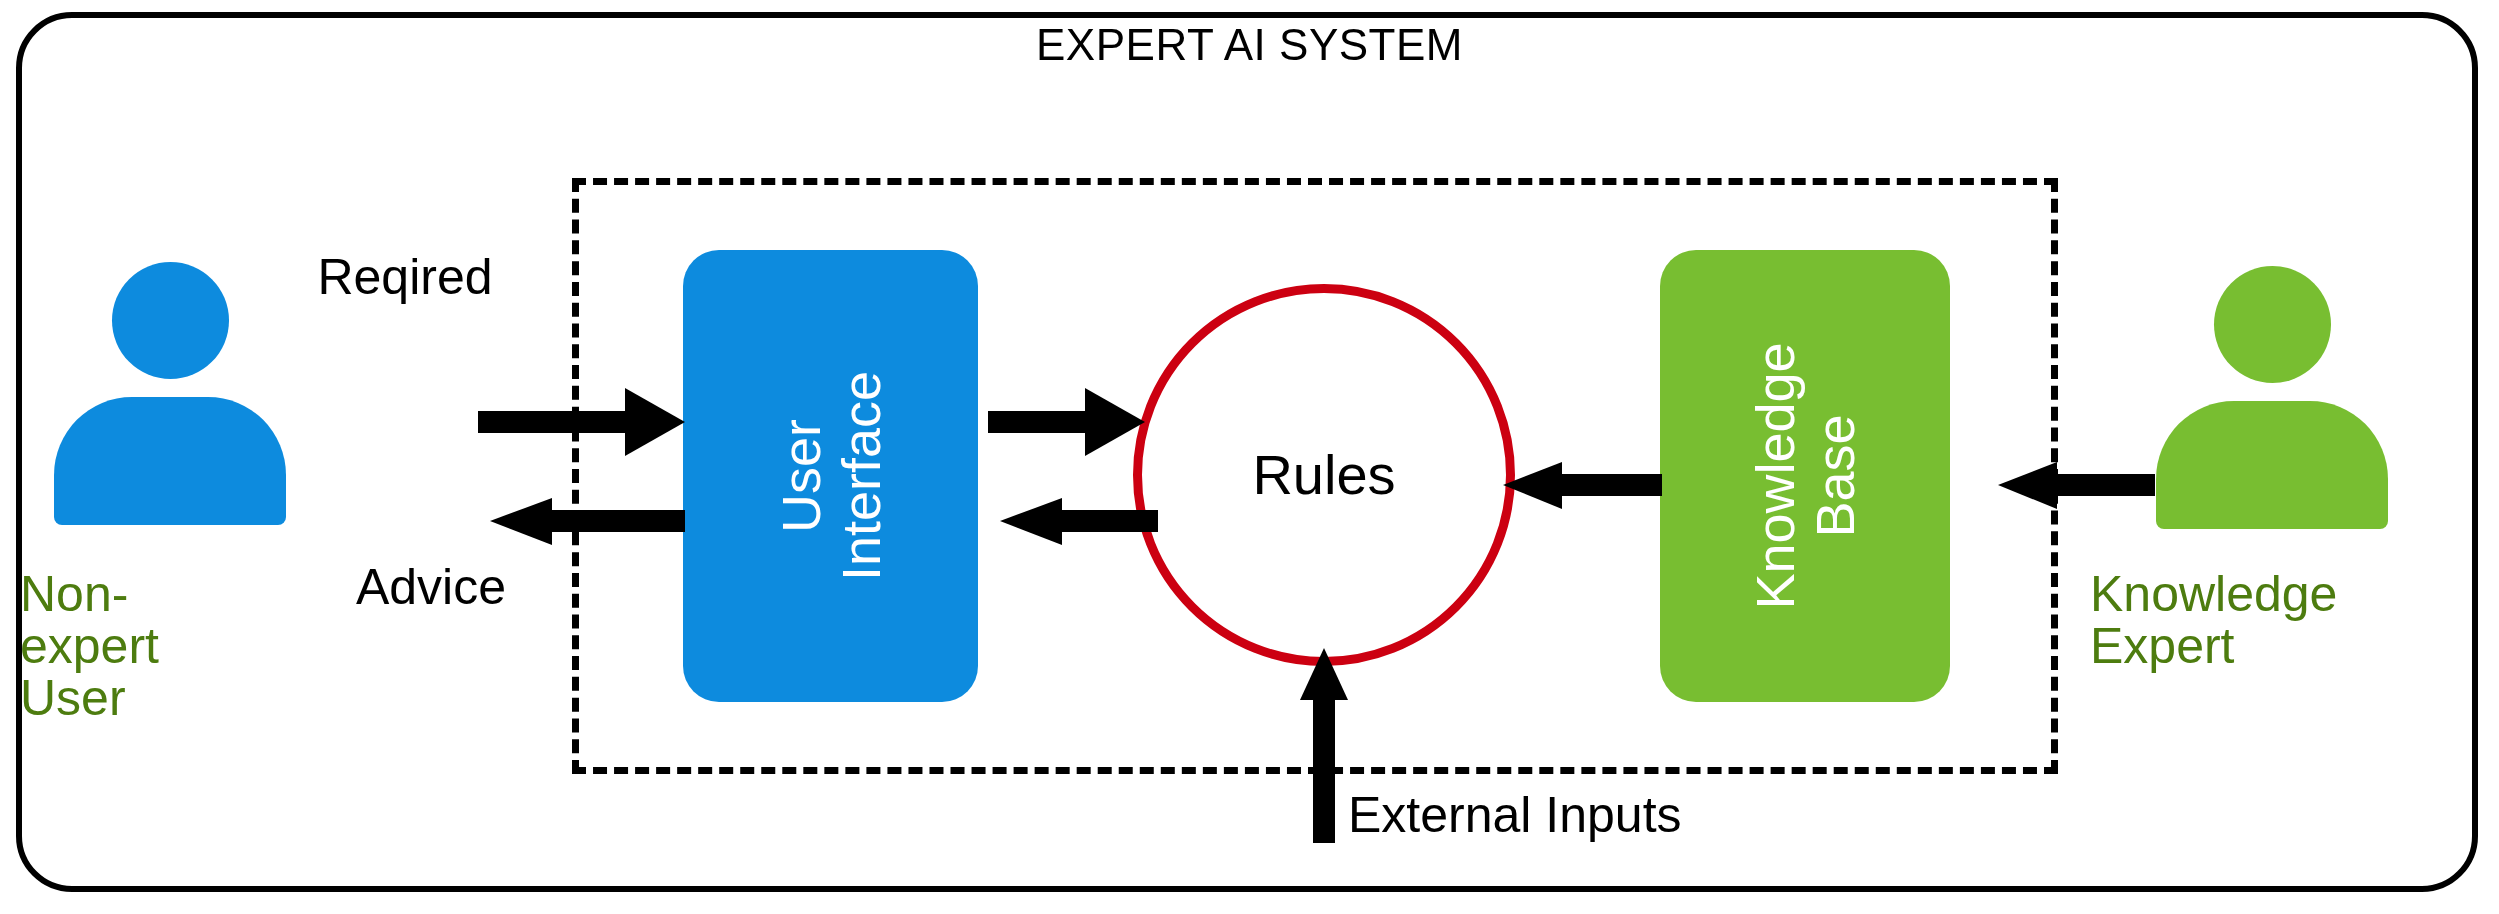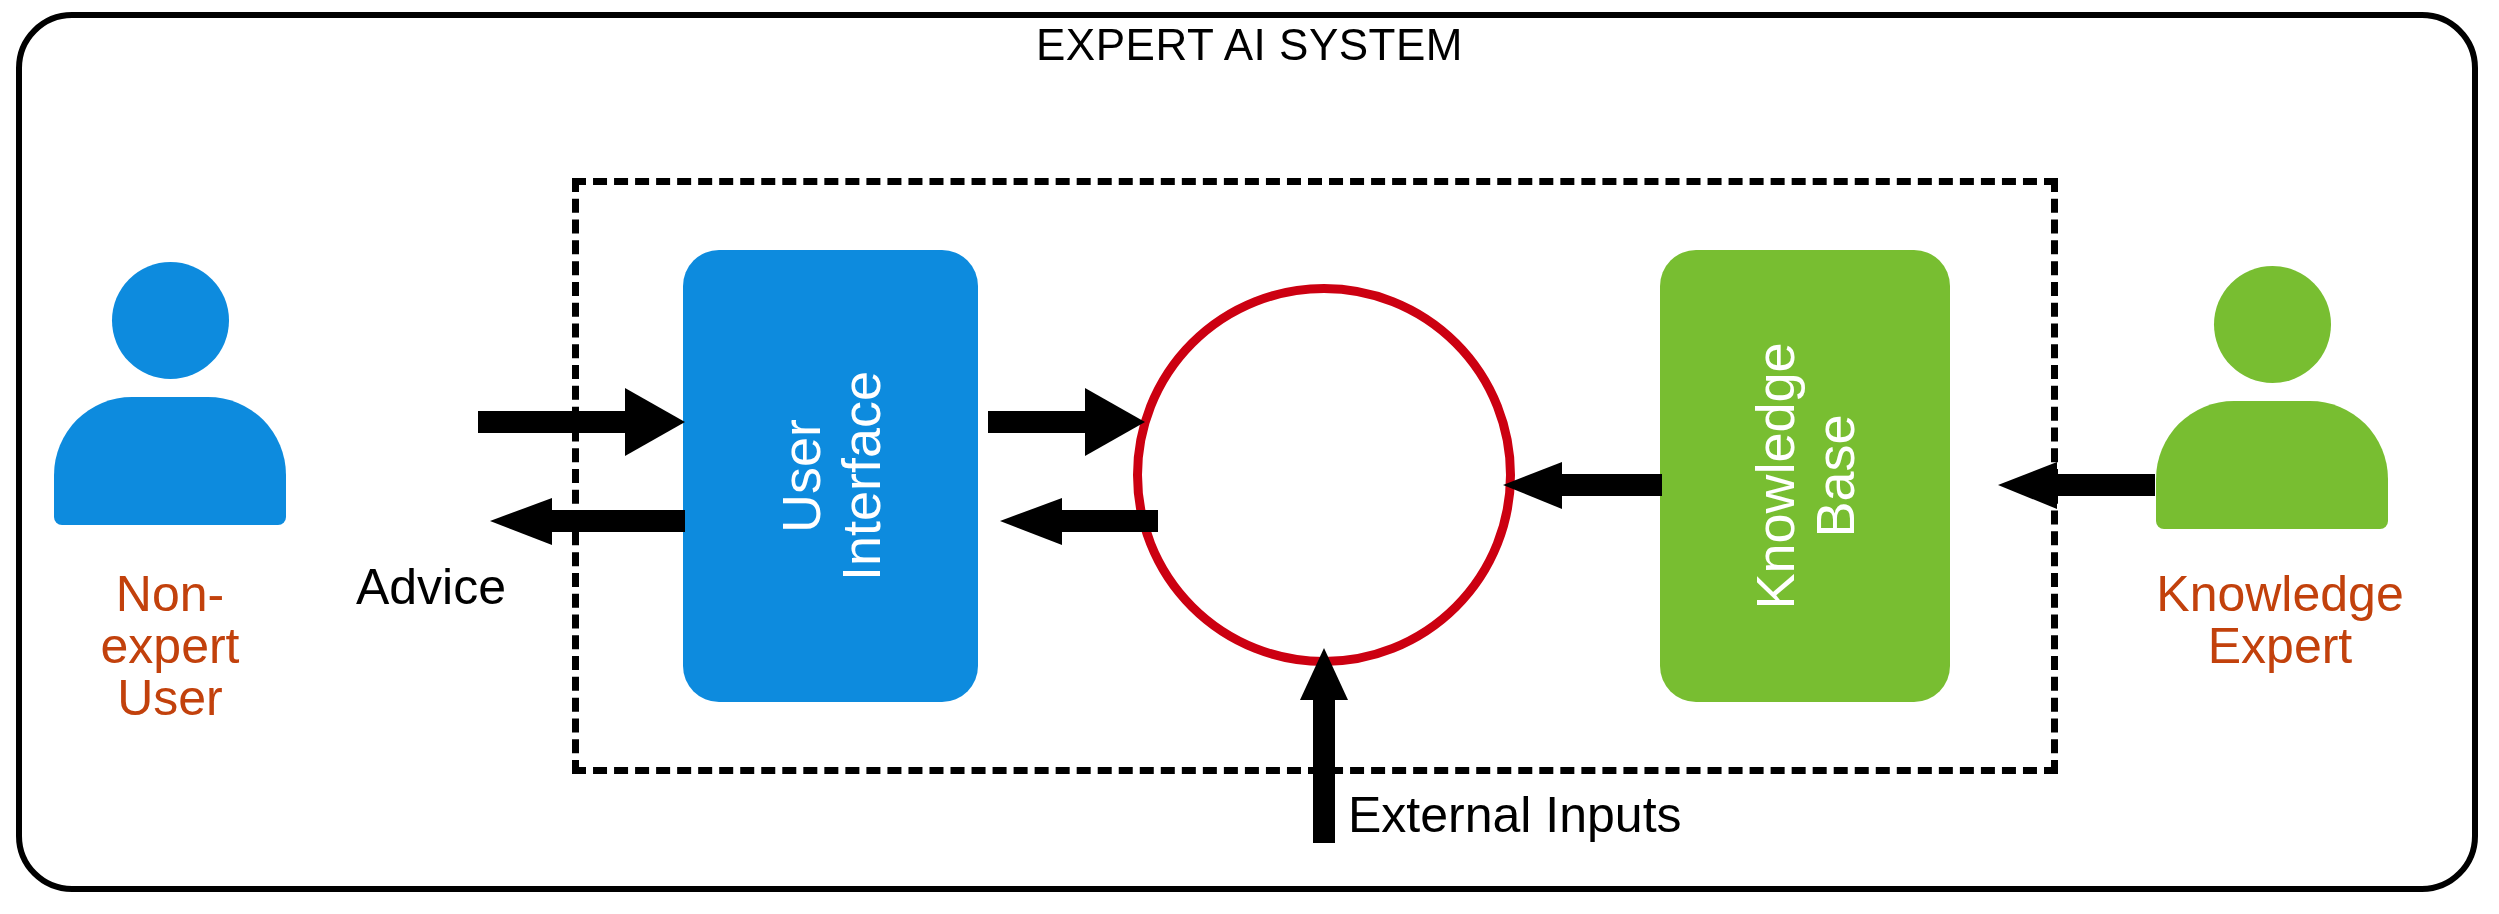--- a/index.html
+++ b/index.html
@@ -74,24 +74,24 @@
     border-radius: 78px 78px 8px 8px;
   }
   .person-left { left: 50px; top: 262px; }
   .person-left .head, .person-left .body { background: #0d8bde; }
   .person-right { left: 2152px; top: 266px; }
   .person-right .head, .person-right .body { background: #78be31; }
 
   
   .caption {
     position: absolute;
-    text-align: center;
+    text-align: left;
     font-size: 50px;
     line-height: 1.04;
-    color: #c2410c;
+    color: #4d7c0f;
   }
   .caption-left { left: 20px; top: 568px; width: 300px; }
   .caption-right { left: 2090px; top: 568px; width: 380px; }
 
   .flow-label {
     position: absolute;
     text-align: center;
     font-size: 50px;
     line-height: 1.02;
     color: #000000;
@@ -180,30 +180,32 @@
     <div class="head"></div>
     <div class="body"></div>
   </div>
   <div class="caption caption-left">
     <div>Non-</div>
     <div>expert</div>
     <div>User</div>
   </div>
 
   <div class="flow-label label-required">
+    <div>Reqired</div>
   </div>
   <div class="flow-label label-advice">Advice</div>
   <div class="flow-label label-external">External Inputs</div>
 
   <div class="rbox box-ui">
     <div class="vlabel"><span><div>User</div><div>Interface</div></span></div>
   </div>
 
   <div class="circle-node">
     <div class="clabel">
+        <div>Rules</div>
       </div>
   </div>
 
   <div class="rbox box-kb">
     <div class="vlabel"><span><div>Knowledge</div><div>Base</div></span></div>
   </div>
 
   <div class="person person-right">
     <div class="head"></div>
     <div class="body"></div>

